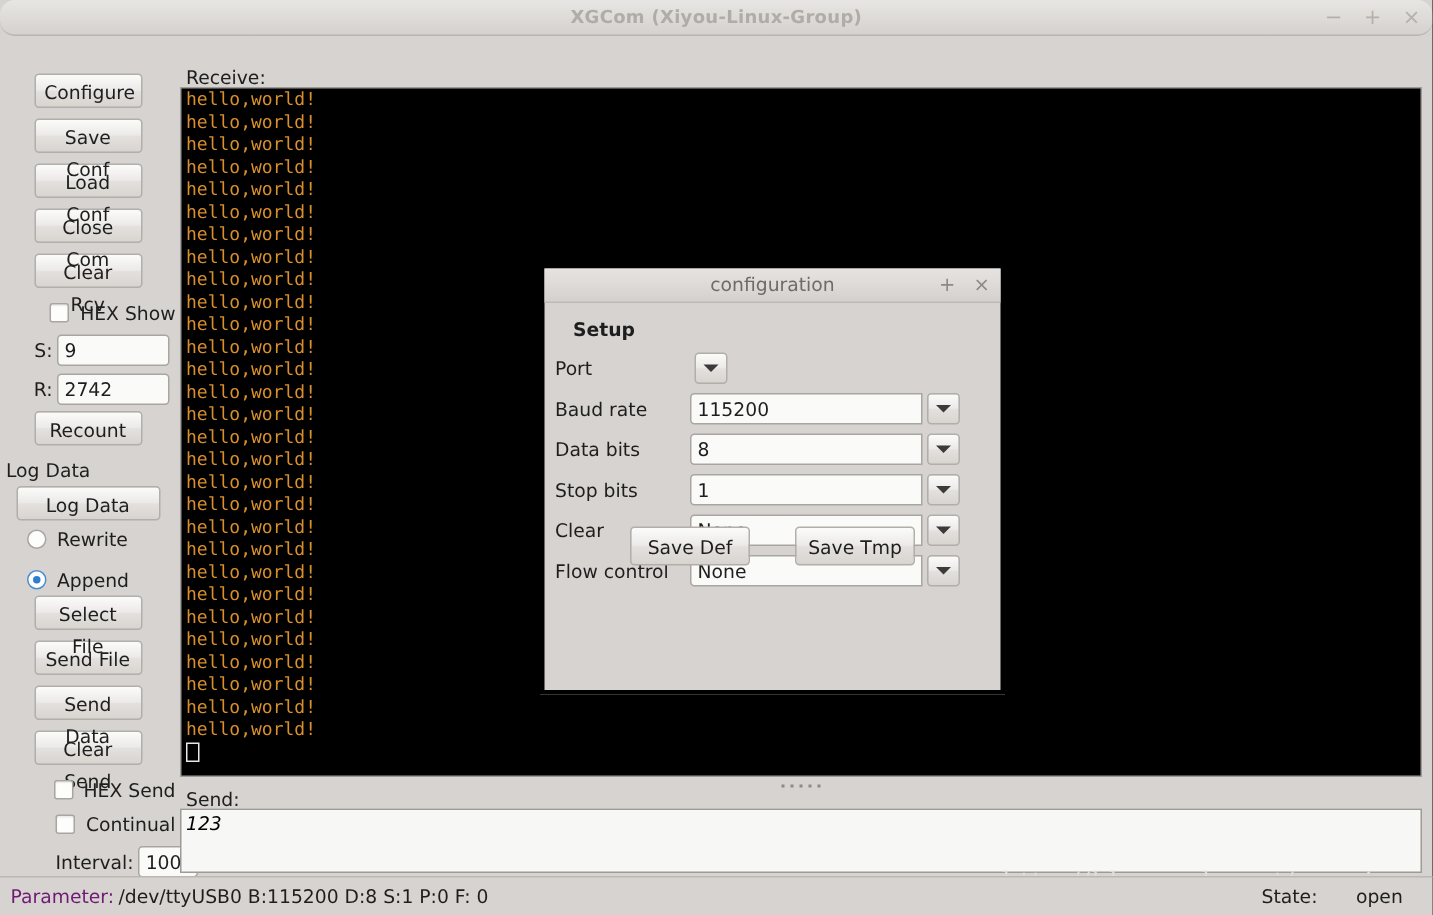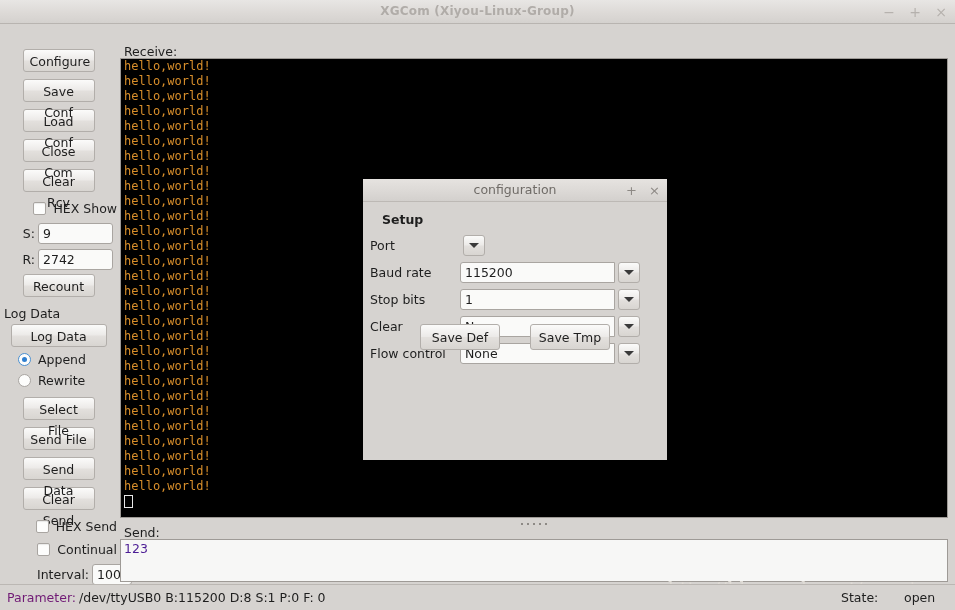--- a/index.html
+++ b/index.html
@@ -11,20 +11,21 @@
     -webkit-font-smoothing:antialiased;
   }
   .app{position:relative;width:955px;height:610px;}
 
   
   .titlebar{
     position:absolute;left:0;top:0;width:955px;height:24px;
     background:linear-gradient(to bottom,#e8e6e4 0%,#dddad7 55%,#d4d1ce 100%);
     border-bottom:1px solid #b8b4b0;
     box-sizing:border-box;
+    border-radius:10px;
   }
   .titlebar-text{
     position:absolute;left:0;top:0;width:955px;height:23px;line-height:23px;
     text-align:center;font-size:12px;font-weight:bold;color:#b0aca8;
     letter-spacing:.2px;
   }
   .wbtns{position:absolute;right:8px;top:0;height:23px;display:flex;align-items:center;gap:14px;}
   .wbtn{font-size:14px;color:#b5b1ad;line-height:1;cursor:default;width:12px;text-align:center;}
 
   
@@ -102,21 +103,21 @@
   }
   .sp-dot{width:2px;height:2px;background:#8d8985;}
 
   
   .send-label{position:absolute;left:124px;top:525px;font-size:12.5px;color:#1e1e1e;}
   .sendbox{
     position:absolute;left:120px;top:539px;width:828px;height:43px;
     background:#f7f7f6;border:1px solid #9e9a96;box-sizing:border-box;
     padding:1px 0 0 3px;
   }
-  .send-text{font-size:12.5px;color:#4c1d95;line-height:15px;}
+  .send-text{font-size:12.5px;color:#000000;line-height:15px;font-style:italic;}
 
   
   .statusbar{
     position:absolute;left:0;top:584px;width:955px;height:26px;
     background:#d6d3d0;border-top:1px solid #bbb7b3;box-sizing:border-box;
   }
   .param-label{position:absolute;left:7px;top:5px;font-size:12.5px;color:#701a75;}
   .param-value{position:absolute;left:79px;top:5px;font-size:12.5px;color:#1e1e1e;}
   .state-label{position:absolute;left:841px;top:5px;font-size:12.5px;color:#1e1e1e;}
   .state-value{position:absolute;left:904px;top:5px;font-size:12.5px;color:#1e1e1e;}
@@ -202,27 +203,27 @@
     <div class="fieldrow">
       <span class="fieldlabel">R:</span>
       <input class="tfield tfield-sb" value="2742" style="">
     </div>
 
     <button class="btn sb-btn" style="margin-top:3px;margin-bottom:9px;">Recount</button>
 
     <div class="grouplabel">Log Data</div>
     <button class="btn sb-btn-wide">Log Data</button>
 
+    <div class="radrow" style="margin-bottom:6px;">
+      <span class="radio"></span>
+      <span class="chklabel">Rewrite</span>
+    </div>
     <div class="radrow">
       <span class="radio on"></span>
       <span class="chklabel">Append</span>
-    </div>
-    <div class="radrow" style="margin-bottom:6px;">
-      <span class="radio"></span>
-      <span class="chklabel">Rewrite</span>
     </div>
 
     <button class="btn sb-btn">Select File</button>
     <button class="btn sb-btn">Send File</button>
     <button class="btn sb-btn">Send Data</button>
     <button class="btn sb-btn">Clear Send</button>
 
     <div class="chkrow">
       <span class="chkbox"></span>
       <span class="chklabel">HEX Send</span>
@@ -318,20 +319,29 @@
       <div class="cfg-row">
         <span class="cfg-label">Baud rate</span>
         <span class="combo">
           <span class="combo-field">115200</span>
           <span class="combo-arrow">
               <span class="caret"></span>
             </span>
         </span>
       </div>
 
+      <div class="cfg-row">
+        <span class="cfg-label">Data bits</span>
+        <span class="combo">
+          <span class="combo-field">8</span>
+          <span class="combo-arrow">
+              <span class="caret"></span>
+            </span>
+        </span>
+      </div>
 
       <div class="cfg-row">
         <span class="cfg-label">Stop bits</span>
         <span class="combo">
           <span class="combo-field">1</span>
           <span class="combo-arrow">
               <span class="caret"></span>
             </span>
         </span>
       </div>

